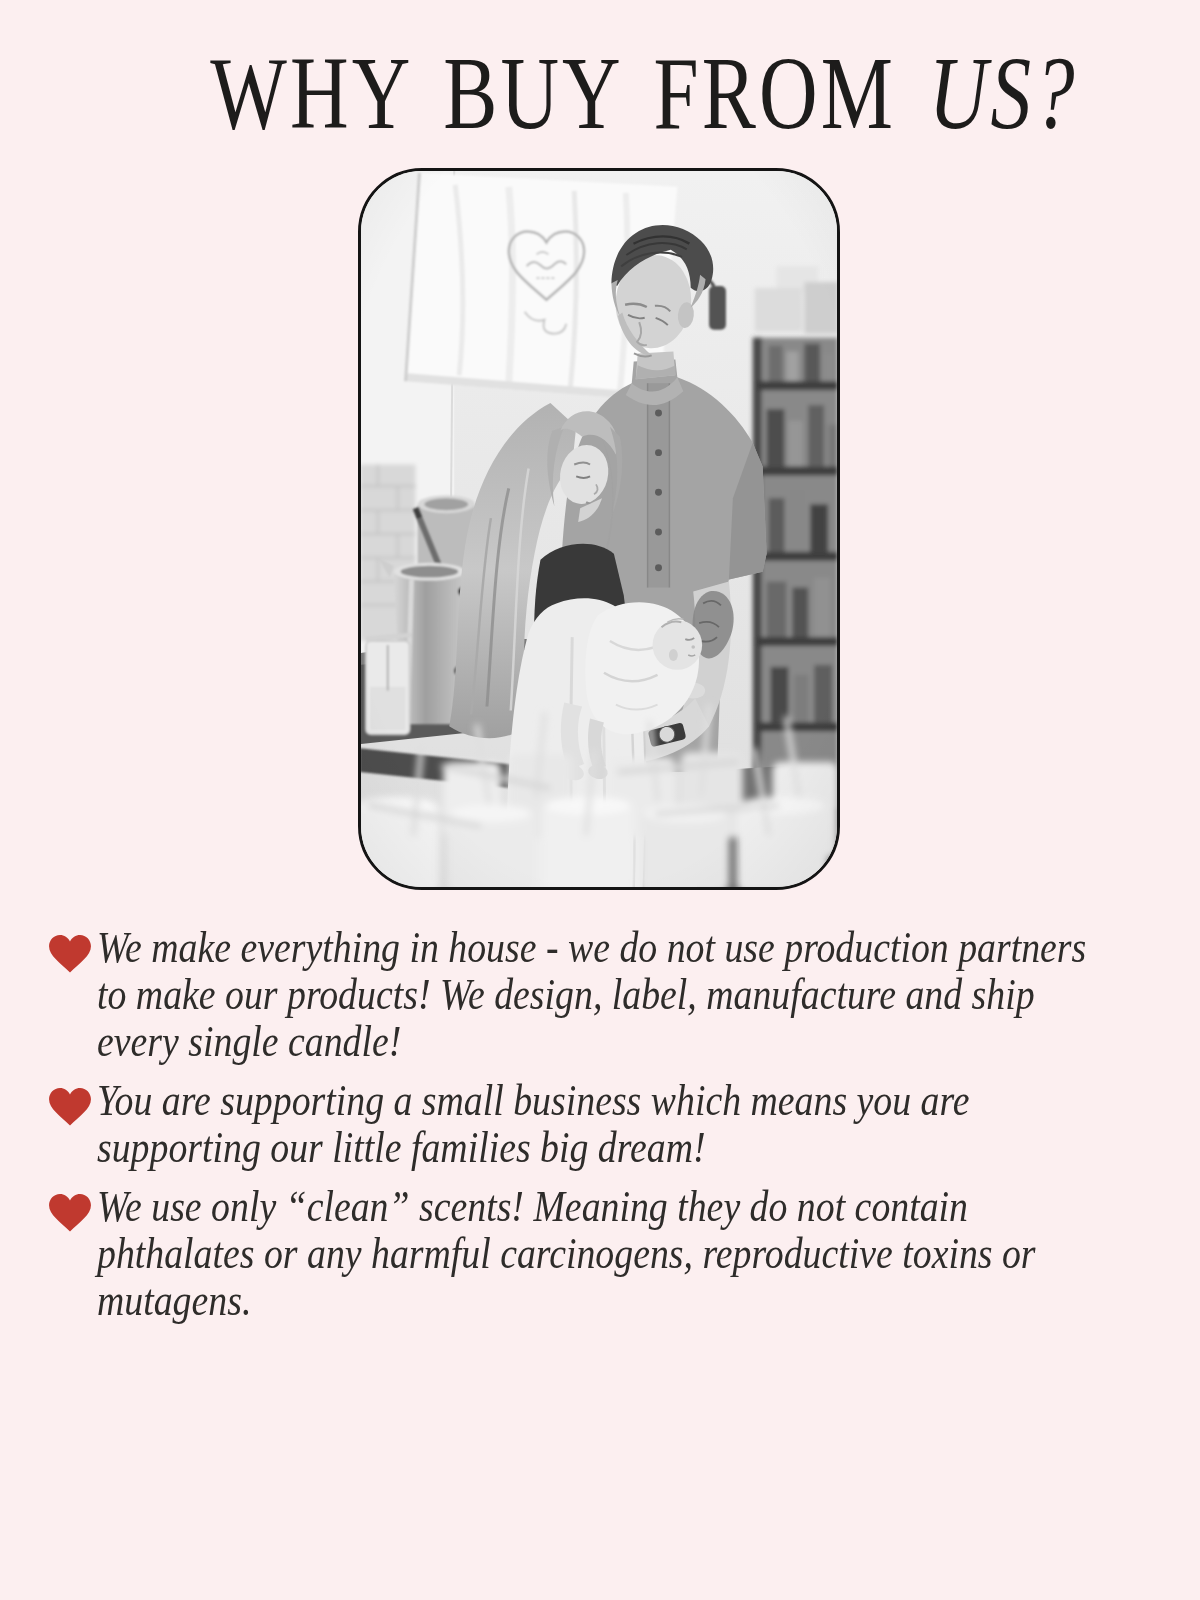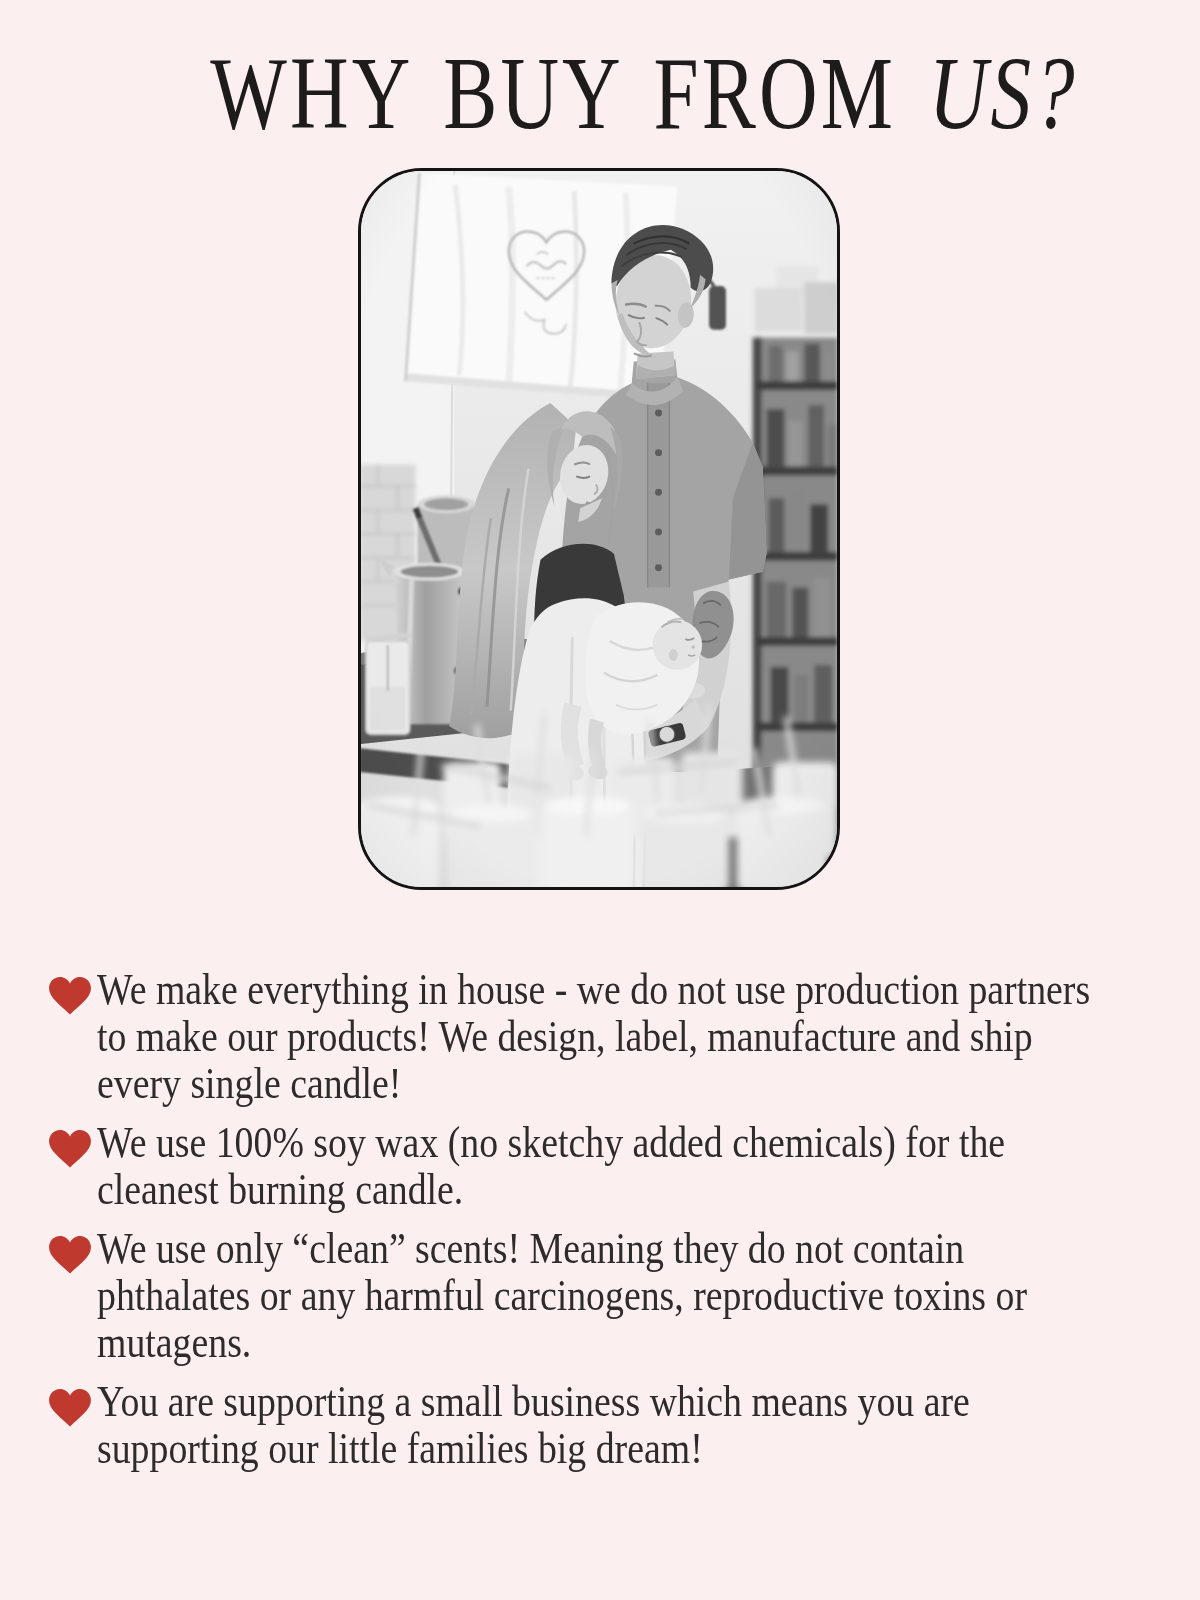--- a/index.html
+++ b/index.html
@@ -41,22 +41,23 @@
     position:absolute;left:358px;top:168px;
     width:482px;height:722px;
     border:3px solid var(--frame);
     border-radius:64px;
     overflow:hidden;
     background:#e8e7e6;
   }
   .photo svg{display:block;width:100%;height:100%;filter:grayscale(1);}
   
   .bullets{
-    position:absolute;left:48px;top:966px;width:1140px;
+    position:absolute;left:48px;top:924px;width:1140px;
     list-style:none;
+    font-style:italic;
   }
   .bullet{
     display:flex;align-items:flex-start;gap:5px;
     margin-bottom:12px;
   }
   .heart{
     flex:0 0 44px;width:44px;height:38px;margin-top:11px;
     display:block;
   }
   .heart svg{display:block;width:44px;height:38px;}
@@ -322,42 +323,31 @@
         <div class="ln">every single candle!</div>
       </div>
     </li>
     <li class="bullet">
       <span class="heart">
         <svg viewBox="0 0 32 29">
             <path d="M16 28.6 C8.6 21.4 0 15.8 0 8.6 C0 3.9 3.7 0 8.3 0 C11.6 0 14.5 1.9 16 4.9 C17.5 1.9 20.4 0 23.7 0 C28.3 0 32 3.9 32 8.6 C32 15.8 23.4 21.4 16 28.6 Z" fill="#c0392f"></path>
           </svg>
       </span>
       <div class="lines">
-        <div class="ln">We use 100% soy wax (no sketchy added chemicals) for the</div>
-        <div class="ln">cleanest burning candle.</div>
+        <div class="ln">You are supporting a small business which means you are</div>
+        <div class="ln">supporting our little families big dream!</div>
       </div>
     </li>
     <li class="bullet">
       <span class="heart">
         <svg viewBox="0 0 32 29">
             <path d="M16 28.6 C8.6 21.4 0 15.8 0 8.6 C0 3.9 3.7 0 8.3 0 C11.6 0 14.5 1.9 16 4.9 C17.5 1.9 20.4 0 23.7 0 C28.3 0 32 3.9 32 8.6 C32 15.8 23.4 21.4 16 28.6 Z" fill="#c0392f"></path>
           </svg>
       </span>
       <div class="lines">
         <div class="ln">We use only “clean” scents! Meaning they do not contain</div>
         <div class="ln">phthalates or any harmful carcinogens, reproductive toxins or</div>
         <div class="ln">mutagens.</div>
       </div>
     </li>
-    <li class="bullet">
-      <span class="heart">
-        <svg viewBox="0 0 32 29">
-            <path d="M16 28.6 C8.6 21.4 0 15.8 0 8.6 C0 3.9 3.7 0 8.3 0 C11.6 0 14.5 1.9 16 4.9 C17.5 1.9 20.4 0 23.7 0 C28.3 0 32 3.9 32 8.6 C32 15.8 23.4 21.4 16 28.6 Z" fill="#c0392f"></path>
-          </svg>
-      </span>
-      <div class="lines">
-        <div class="ln">You are supporting a small business which means you are</div>
-        <div class="ln">supporting our little families big dream!</div>
-      </div>
-    </li>
   </ul>
 
 </div>
 
 </body></html>

